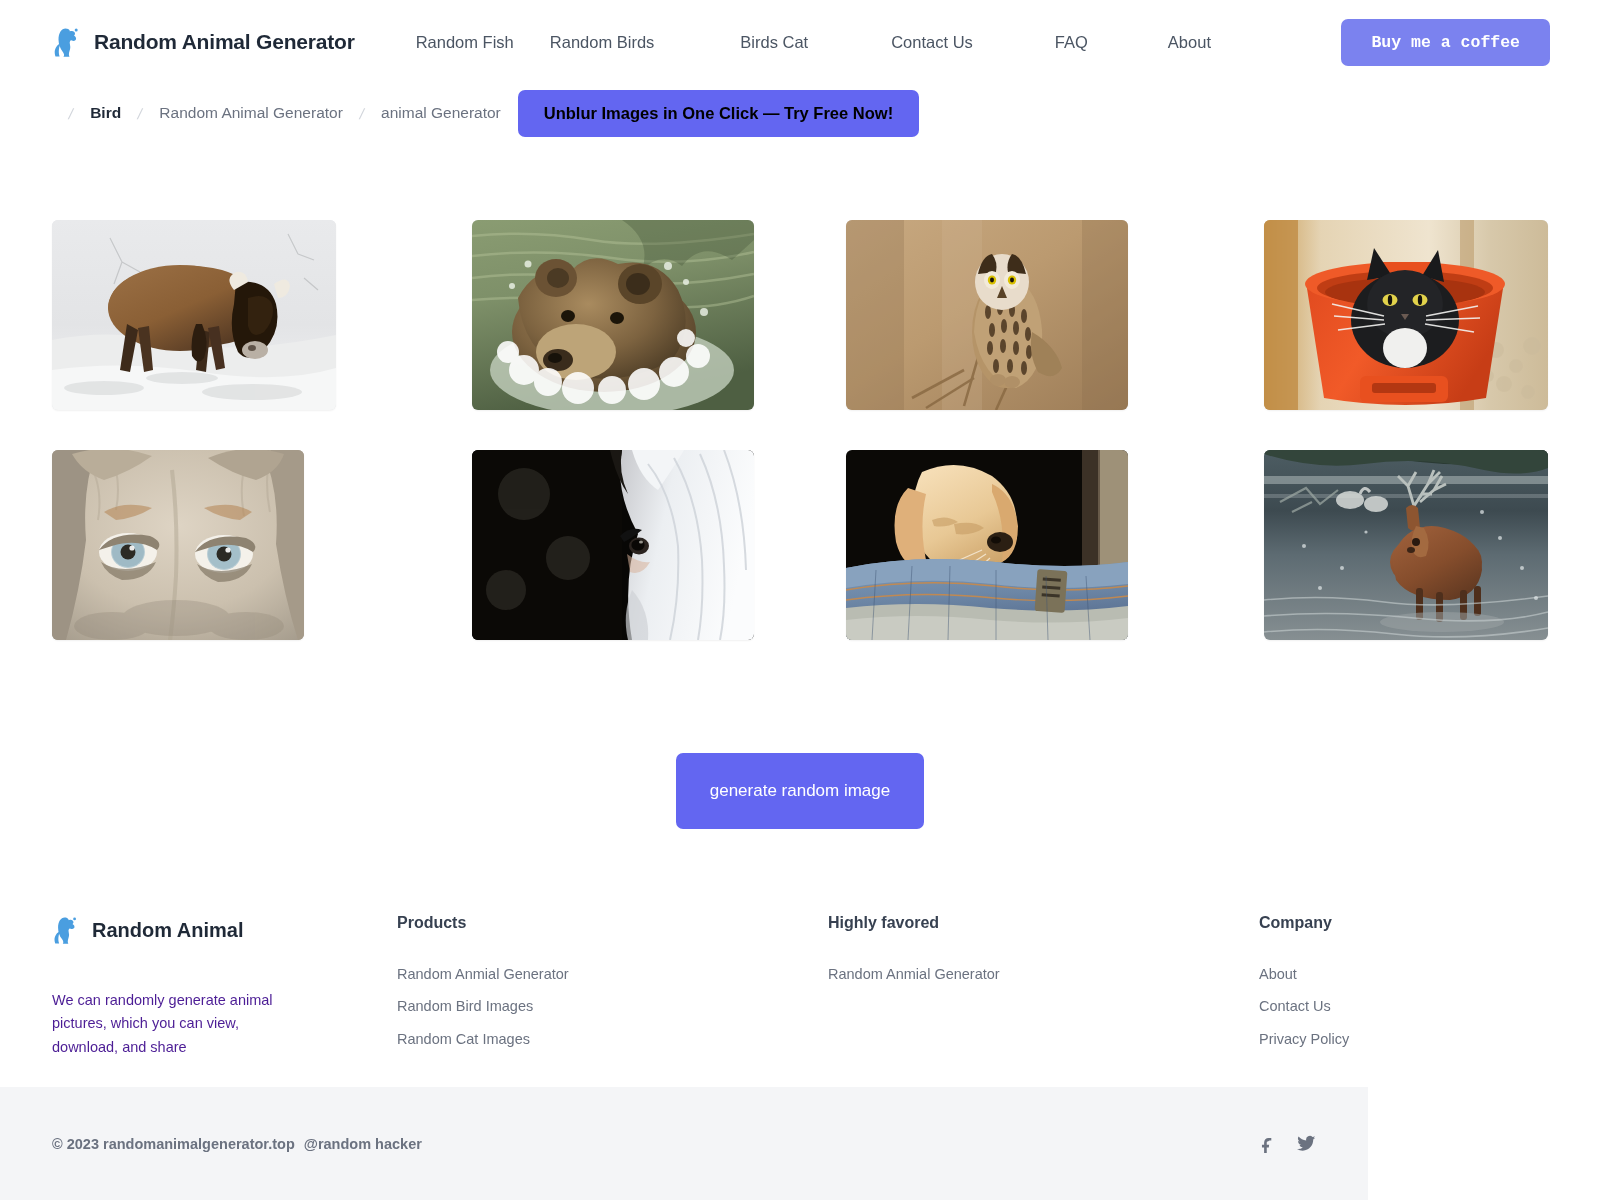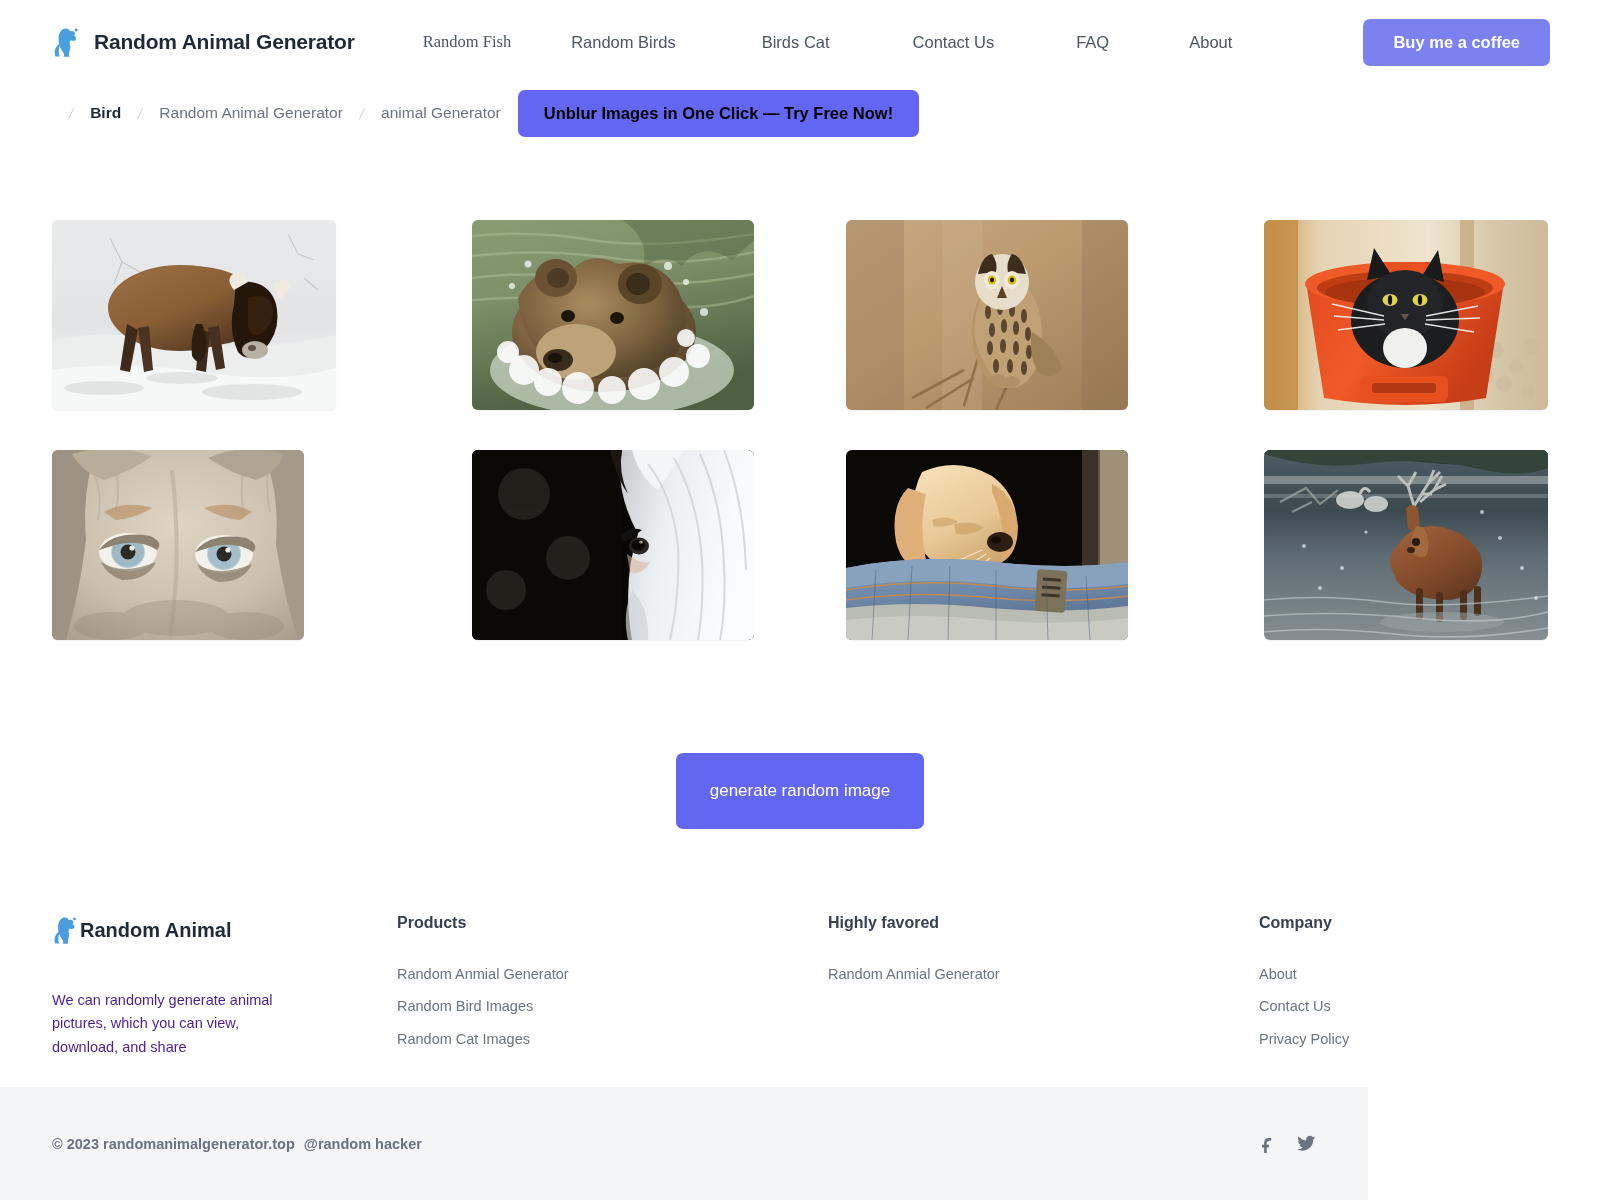--- a/index.html
+++ b/index.html
@@ -40,38 +40,38 @@
     align-items: center;
     flex: 1;
   }
   .nav-link {
     font-size: 16.5px;
     color: #4b5563;
     text-decoration: none;
     white-space: nowrap;
     padding: 6px 0;
   }
-  .nav-link.n0 { margin-left: 10px; font-family: Liberation Serif, serif; }
-  .nav-link.n1 { margin-left: 60px; }
+  .nav-link.n0 { margin-left: 3px; }
+  .nav-link.n1 { margin-left: 36px; }
   .nav-link.n2 { margin-left: 86px; }
   .nav-link.n3 { margin-left: 83px; }
   .nav-link.n4 { margin-left: 82px; }
   .nav-link.n5 { margin-left: 80px; }
   .coffee-btn {
     margin-left: auto;
     background: #7b82ef;
     color: #ffffff;
     font-size: 16.5px;
     font-weight: bold;
     border: none;
     border-radius: 7px;
     padding: 14px 30px;
     cursor: pointer;
     white-space: nowrap;
-    font-family: Liberation Sans, sans-serif;
+    font-family: Liberation Mono, monospace;
   }
 
   
   .crumb-bar {
     display: flex;
     align-items: center;
     padding: 0 52px;
     height: 58px;
   }
   .crumb-sep {
@@ -148,20 +148,21 @@
   
   .footer {
     margin-top: 85px;
     padding: 0 52px;
     display: flex;
   }
   .f-col-brand { width: 345px; }
   .f-brand-row {
     display: flex;
     align-items: center;
+    gap: 12px;
     margin-bottom: 19px;
   }
   .f-logo { width: 28px; height: 32px; display: block; flex: none; }
   .f-brand-name {
     font-size: 20px;
     font-weight: bold;
     color: #1f2937;
   }
   .f-desc {
     font-size: 14.5px;

